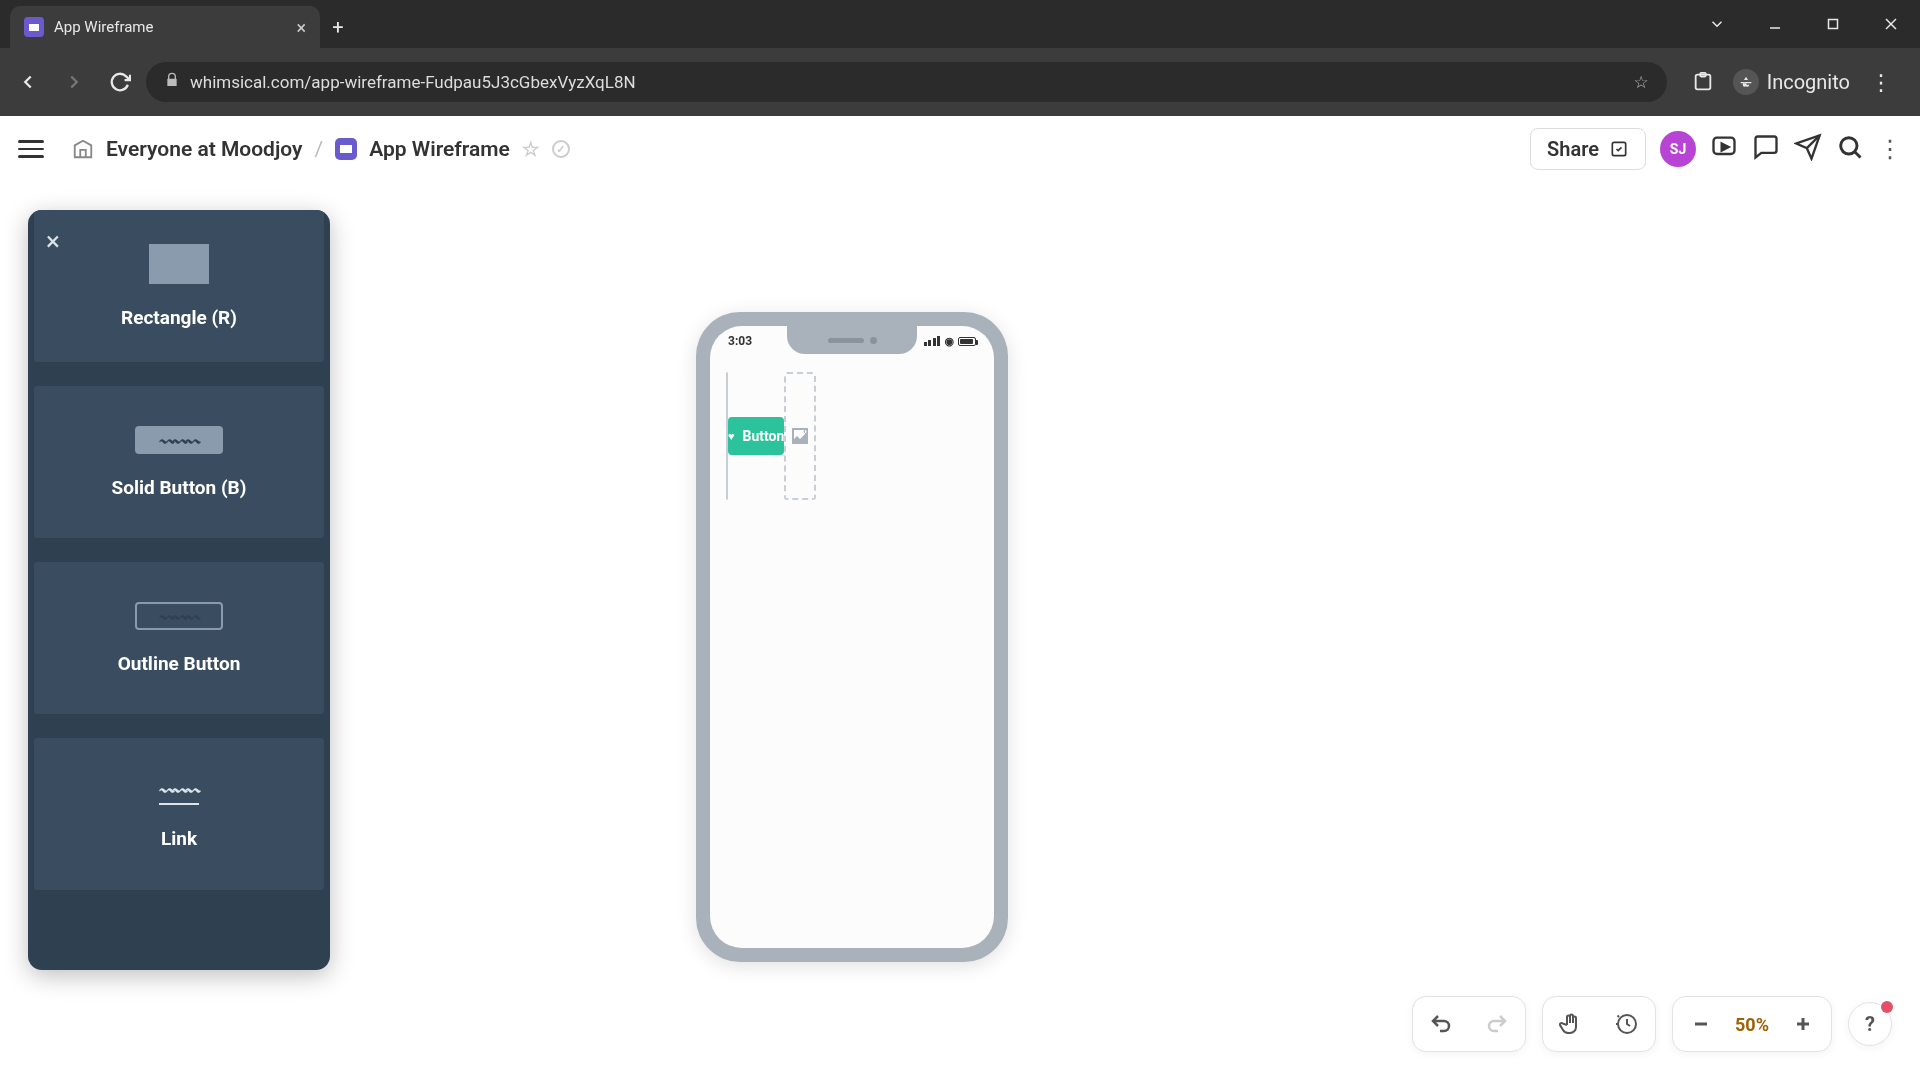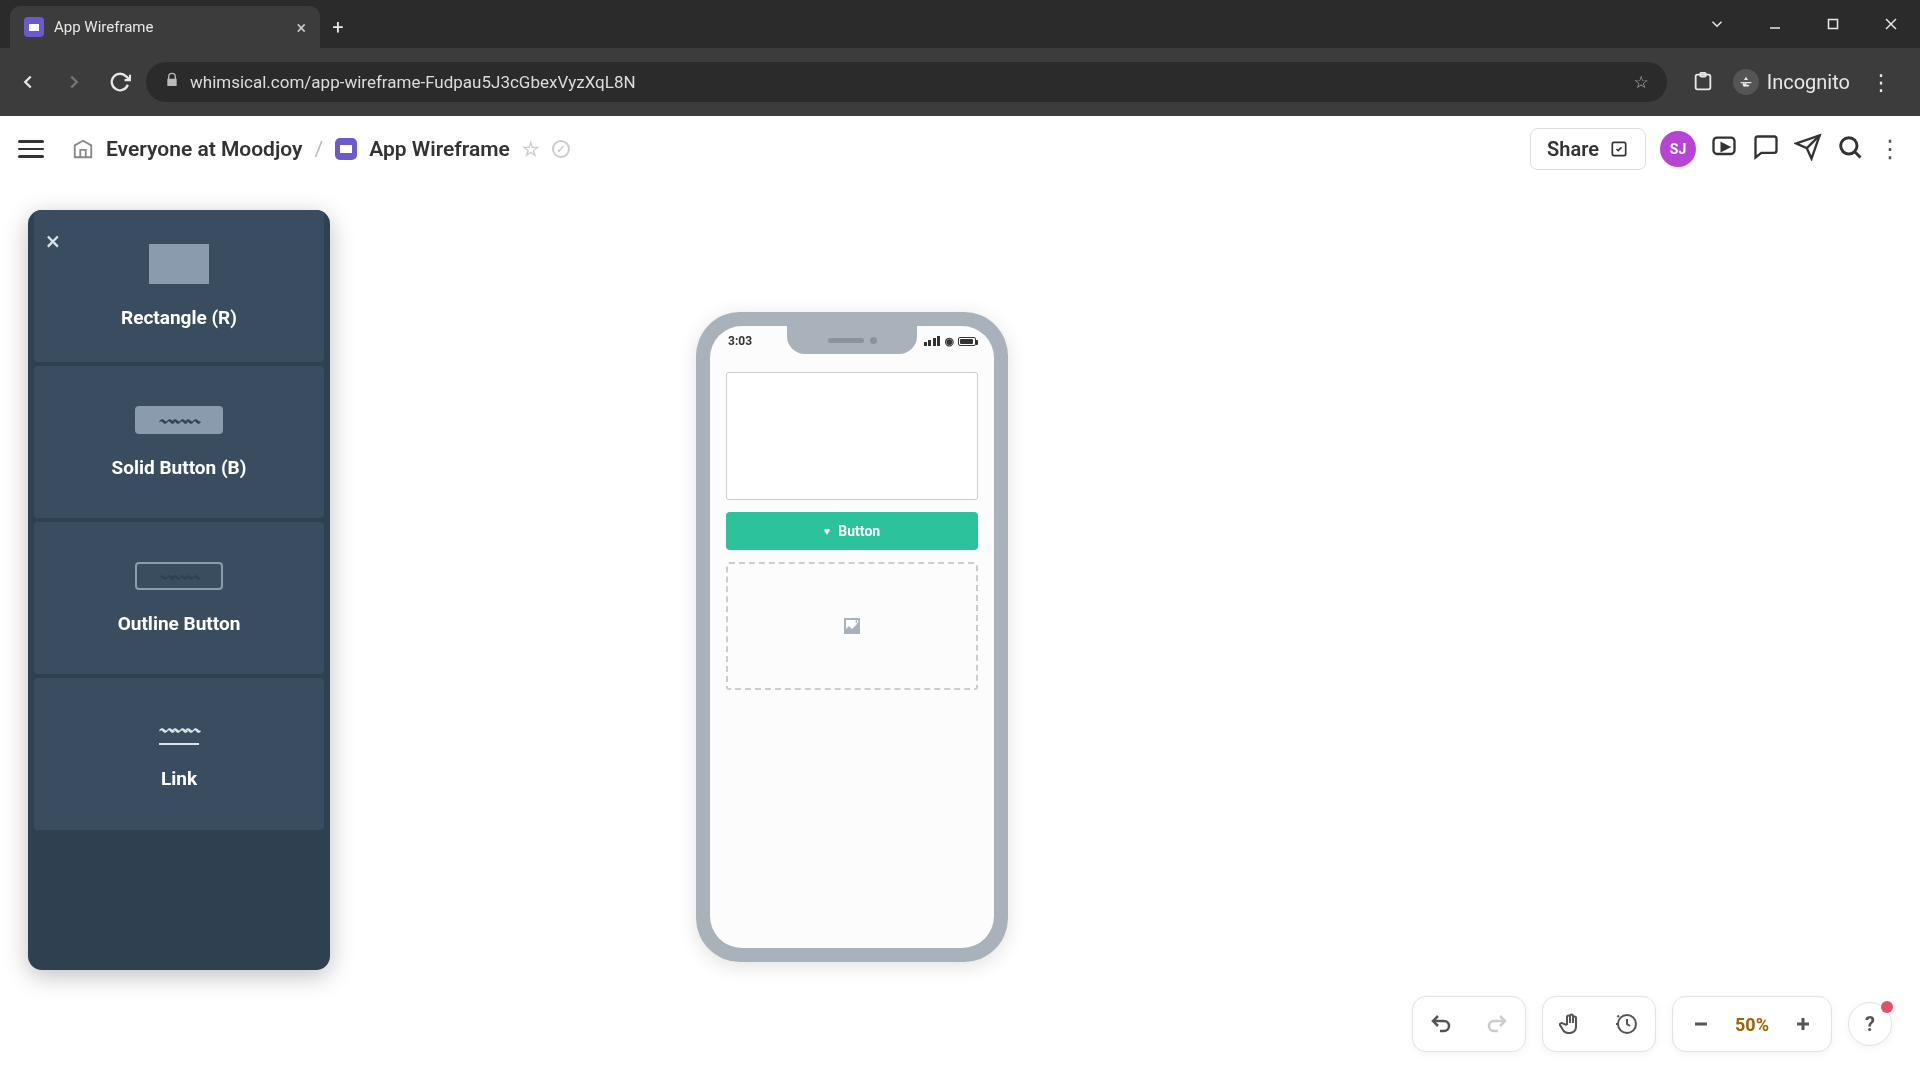--- a/index.html
+++ b/index.html
@@ -49,21 +49,21 @@
 
     
     .canvas { position: absolute; left: 0; right: 0; top: 172px; bottom: 0; background: #fff; }
 
     
     .elements-panel { position: absolute; left: 28px; top: 38px; width: 302px; height: 760px; background: #2f4051; border-radius: 14px; box-shadow: 0 6px 24px rgba(0,0,0,.25); overflow: hidden; display: flex; flex-direction: column; }
     .panel-close { position: absolute; left: 18px; top: 16px; font-size: 26px; color: #dce4eb; cursor: pointer; }
     .panel-search { margin-top: 64px; padding: 0 22px 14px; }
     .panel-search input { width: 100%; background: transparent; border: none; outline: none; color: #dce4eb; font-size: 20px; font-weight: 600; }
     .panel-search input::placeholder { color: #7f93a5; }
-    .tiles { display: flex; flex-direction: column; gap: 4px; padding: 0 6px 6px; overflow: hidden; }
+    .tiles { display: flex; flex-direction: column; gap: 24px; padding: 0 6px 6px; overflow: hidden; }
     .tile { background: #3a4d60; border-radius: 4px; height: 152px; display: flex; flex-direction: column; align-items: center; justify-content: center; gap: 22px; cursor: pointer; }
     .tile-label { color: #fff; font-size: 19px; font-weight: 700; }
     .rect-shape { width: 60px; height: 40px; background: #8a9bad; }
     .solid-btn-shape { width: 88px; height: 28px; background: #8a9bad; border-radius: 4px; display:flex; align-items:center; justify-content:center;}
     .wavy { color: #2f4051; font-size: 15px; letter-spacing: -2px; }
     .outline-btn-shape { width: 88px; height: 28px; border: 2.5px solid #8a9bad; border-radius: 4px; display:flex;align-items:center;justify-content:center;}
     .link-shape { color: #dce4eb; font-size: 15px; letter-spacing: -2px; border-bottom: 2px solid #dce4eb; padding-bottom: 4px;}
     .link-shape .wavy { color: #dce4eb; }
 
     
@@ -73,21 +73,21 @@
     .notch::before { content: ""; width: 36px; height: 5px; background: #8a939c; border-radius: 3px; }
     .notch::after { content: ""; width: 7px; height: 7px; background: #8a939c; border-radius: 50%; }
     .statusbar { position: absolute; top: 8px; left: 0; right: 0; display: flex; justify-content: space-between; padding: 0 18px; font-size: 12px; font-weight: 700; color: #333; }
     .status-right { display:flex; gap:4px; align-items:center;}
     .signal { display:inline-flex; gap:1.5px; align-items:flex-end;}
     .signal span{width:3px; background:#333;}
     .signal span:nth-child(1){height:4px;} .signal span:nth-child(2){height:6px;} .signal span:nth-child(3){height:8px;} .signal span:nth-child(4){height:10px;}
     .battery { width:18px; height:9px; border:1.5px solid #333; border-radius:2px; position:relative;}
     .battery::after{content:""; position:absolute; right:-3px; top:2px; width:2px; height:5px; background:#333; border-radius:0 1px 1px 0;}
     .battery::before{content:""; position:absolute; left:1px; top:1px; bottom:1px; width:13px; background:#333; border-radius:1px;}
-    .phone-content { padding: 46px 16px 0; display:flex; flex-direction:column; gap:12px;}
+    .phone-content { padding: 46px 16px 0; display:flex; flex-direction:row; align-items:center;}
     .wf-rect { height: 128px; border: 1.5px solid #c8ced4; border-radius: 3px; background:#fff;}
     .wf-button { height: 38px; background: #2cc29b; border-radius: 4px; display: flex; align-items: center; justify-content: center; gap: 8px; color: #fff; font-size: 14px; font-weight: 700; }
     .wf-button::before { content: "♥"; font-size: 11px;}
     .wf-image { height: 128px; border: 2px dashed #c8ced4; border-radius: 3px; display: flex; align-items: center; justify-content: center; color:#a9b2bb;}
     .wf-image svg { width: 28px; height: 24px; }
 
     
     .bottom-toolbar { position: absolute; right: 28px; bottom: 28px; display: flex; gap: 16px; align-items: center; }
     .tool-group { display: flex; background: #fff; border: 1px solid #e3e3e3; border-radius: 14px; height: 56px; align-items: center; box-shadow: 0 2px 8px rgba(0,0,0,.05); }
     .tool-btn { width: 56px; height: 56px; display: flex; align-items: center; justify-content: center; color: #555; cursor: pointer; }

